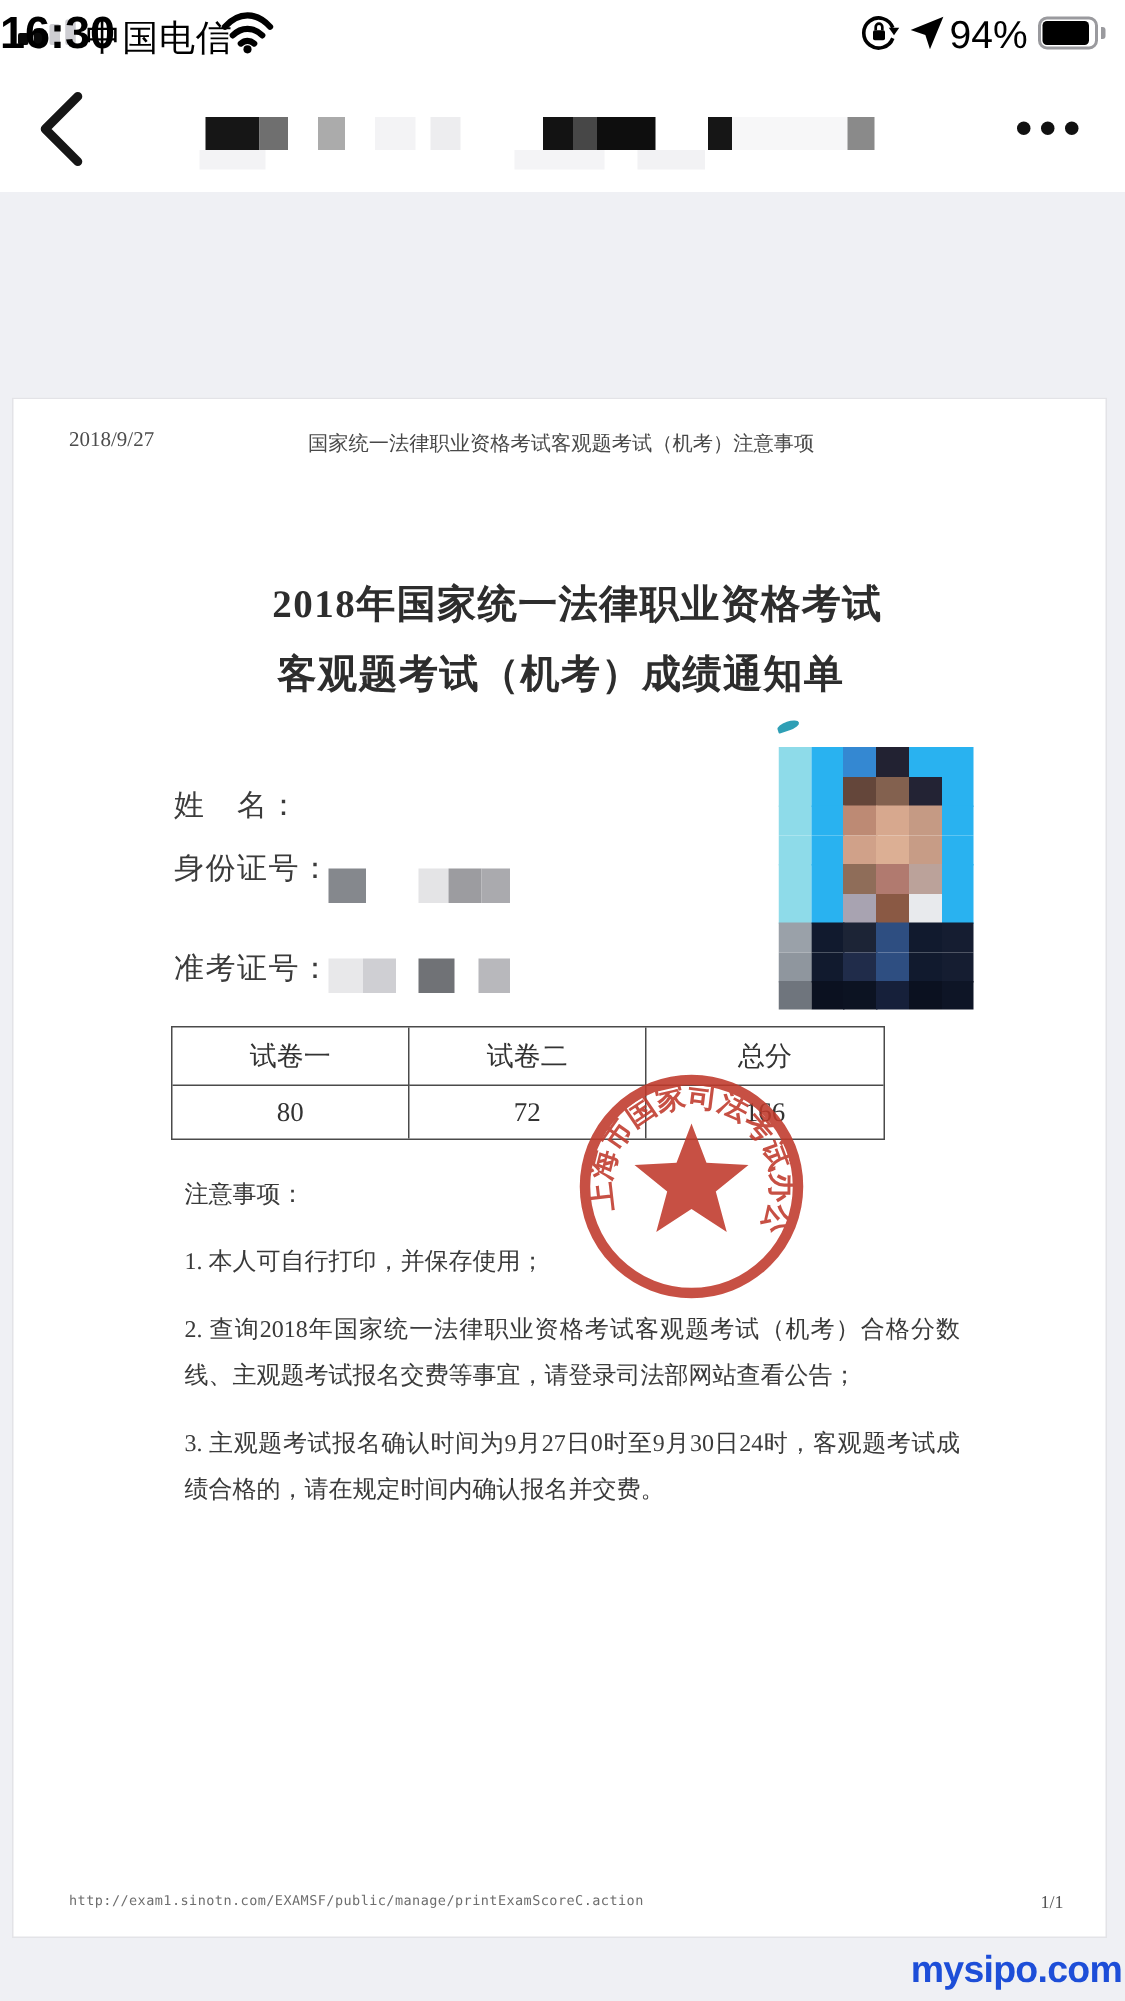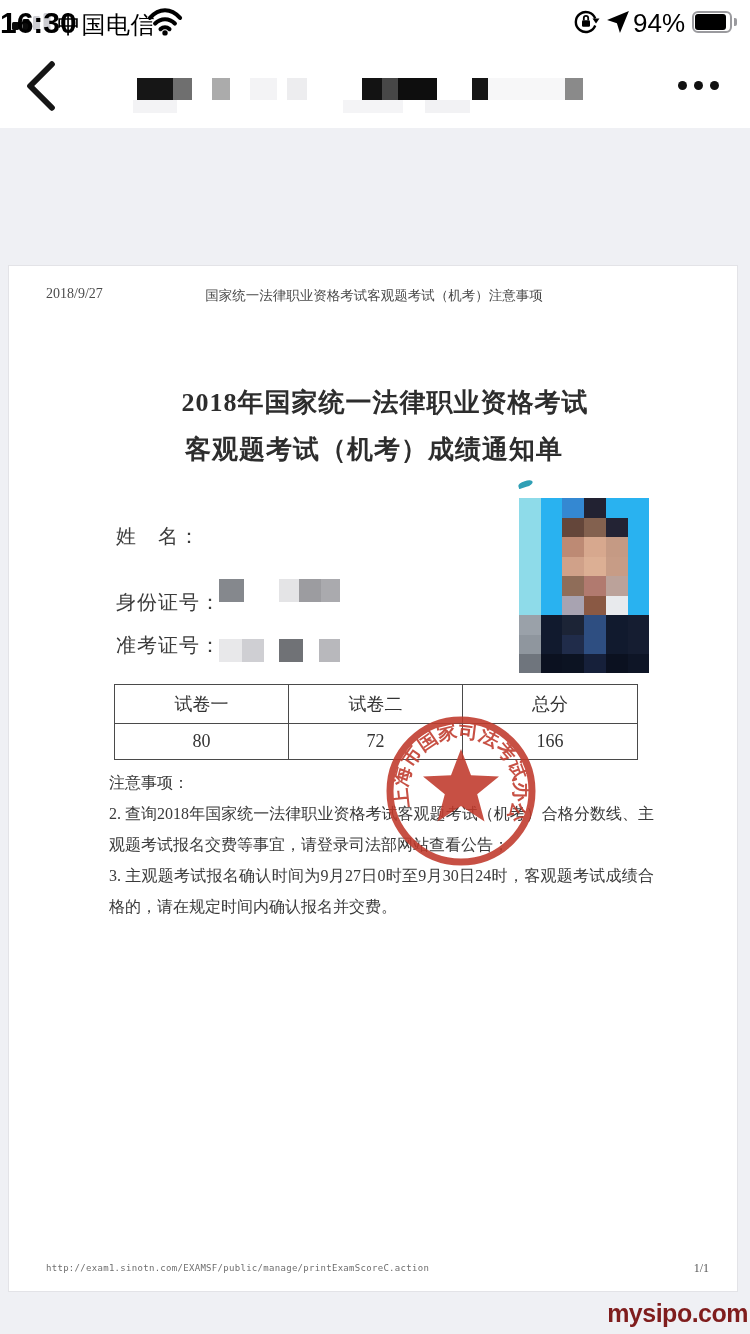--- a/index.html
+++ b/index.html
@@ -37,48 +37,48 @@
     color:#3a3a3a;
   }
   .print-date { left:37px; top:20px; font-size:14px; color:#4c4c4c; }
   .print-header { left:0; top:21px; width:730px; text-align:center; font-size:13.5px; color:#484848; }
   .doc-title { left:0; width:730px; text-align:center; font-size:26px; font-weight:700; color:#2d2d2d; letter-spacing:1px; }
   .t1 { top:119px;padding-left:22px; }
   .t2 { top:166px; }
 
   .field-label { left:107px; font-size:20px; letter-spacing:1px; color:#3b3b3b; }
   .f-name { top:233px;margin-top:24px; }
-  .f-id { top:299px;margin-top:24px; }
+  .f-id { top:299px; }
   .f-ticket { top:366px; }
 
   .photo { left:510px; top:232px; width:130px; height:175px; overflow:hidden; }
   .photo-mark { left:509px; top:215px; width:15px; height:6px; background:#2f9fb5; border-radius:60% 60% 60% 10%; transform:rotate(-18deg); }
 
   
-  .score-table { left:105px; top:418px; width:524px; height:76px;
+  .score-table { left:105px; top:418px; width:476px; height:76px;
     display:grid; grid-template-columns:1fr 1fr 1fr; grid-template-rows:39px 35px;
     border:1.5px solid #4a4a4a; background:transparent; z-index:1; }
   .score-cell { display:flex; align-items:center; justify-content:center;
     font-size:18px; color:#333; border-right:1.5px solid #4a4a4a; border-bottom:1.5px solid #4a4a4a; }
   .score-cell.lastcol { border-right:none;text-align:right; }
   .score-cell.lastrow { border-bottom:none; }
 
   
   .notes { left:100px; top:501px; width:545px; font-size:16px; line-height:31px; color:#3a3a3a; z-index:1; }
-  .notes p { margin:0; text-align:justify; }
+  .notes p { margin:14px; text-align:justify; }
 
   
   .seal { left:372px; top:445px; width:160px; height:160px; z-index:5; opacity:0.88; }
 
   
   .page-url { left:37px; top:997px; font-family:"DejaVu Sans Mono",monospace; font-size:9px; color:#6e6e6e; letter-spacing:0.3px; }
   .page-num { right:28px; top:995px; font-size:12px; color:#555; }
 
   
-  .watermark { right:2px; bottom:6px; font-size:25px; font-weight:700; color:#7f1d1d; letter-spacing:-0.5px; z-index:3; font-family:"Liberation Sans",sans-serif; }
+  .watermark { right:2px; bottom:6px; font-size:25px; font-weight:700; color:#1d4ed8; letter-spacing:-0.5px; z-index:3; font-family:"Liberation Sans",sans-serif; }
 </style>
 </head>
 <body>
 
 <div class="abs chrome">
 
   <svg class="abs" style="left:12px;top:12px" width="46" height="20" viewBox="0 0 46 20">
     <rect x="0" y="10" width="7" height="8" rx="1.5" fill="#0a0a0a"></rect>
     <rect x="10.5" y="7" width="7" height="11" rx="1.5" fill="#0a0a0a"></rect>
     <rect x="21" y="4" width="7" height="14" rx="1.5" fill="#cdcdd2"></rect>
@@ -231,20 +231,21 @@
     <div class="score-cell">试卷一</div>
     <div class="score-cell">试卷二</div>
     <div class="score-cell lastcol">总分</div>
     <div class="score-cell lastrow">80</div>
     <div class="score-cell lastrow">72</div>
     <div class="score-cell lastcol lastrow">166</div>
   </div>
 
   <div class="abs notes">
     <p>注意事项：</p>
+    <p>1. 本人可自行打印，并保存使用；</p>
     <p>2. 查询2018年国家统一法律职业资格考试客观题考试（机考）合格分数线、主观题考试报名交费等事宜，请登录司法部网站查看公告；</p>
     <p>3. 主观题考试报名确认时间为9月27日0时至9月30日24时，客观题考试成绩合格的，请在规定时间内确认报名并交费。</p>
   </div>
 
   <svg class="abs seal" viewBox="0 0 160 160">
     <circle cx="80" cy="80" r="71" fill="none" stroke="#c0392b" stroke-width="7"></circle>
     <polygon fill="#c0392b" points="80,38 90,64.2 118,65.6 96.2,83.3 103.5,110.4 80,95 56.5,110.4 63.8,83.3 42,65.6 70,64.2"></polygon>
     <path id="sealArc" d="M 29.6,99.5 A 54,54 0 1 1 130.4,99.5" fill="none"></path>
     <text font-size="19.5" font-weight="700" fill="#c0392b" font-family="Liberation Serif, DejaVu Serif, serif">
       <textPath href="#sealArc" startOffset="4">上海市国家司法考试办公室</textPath>

